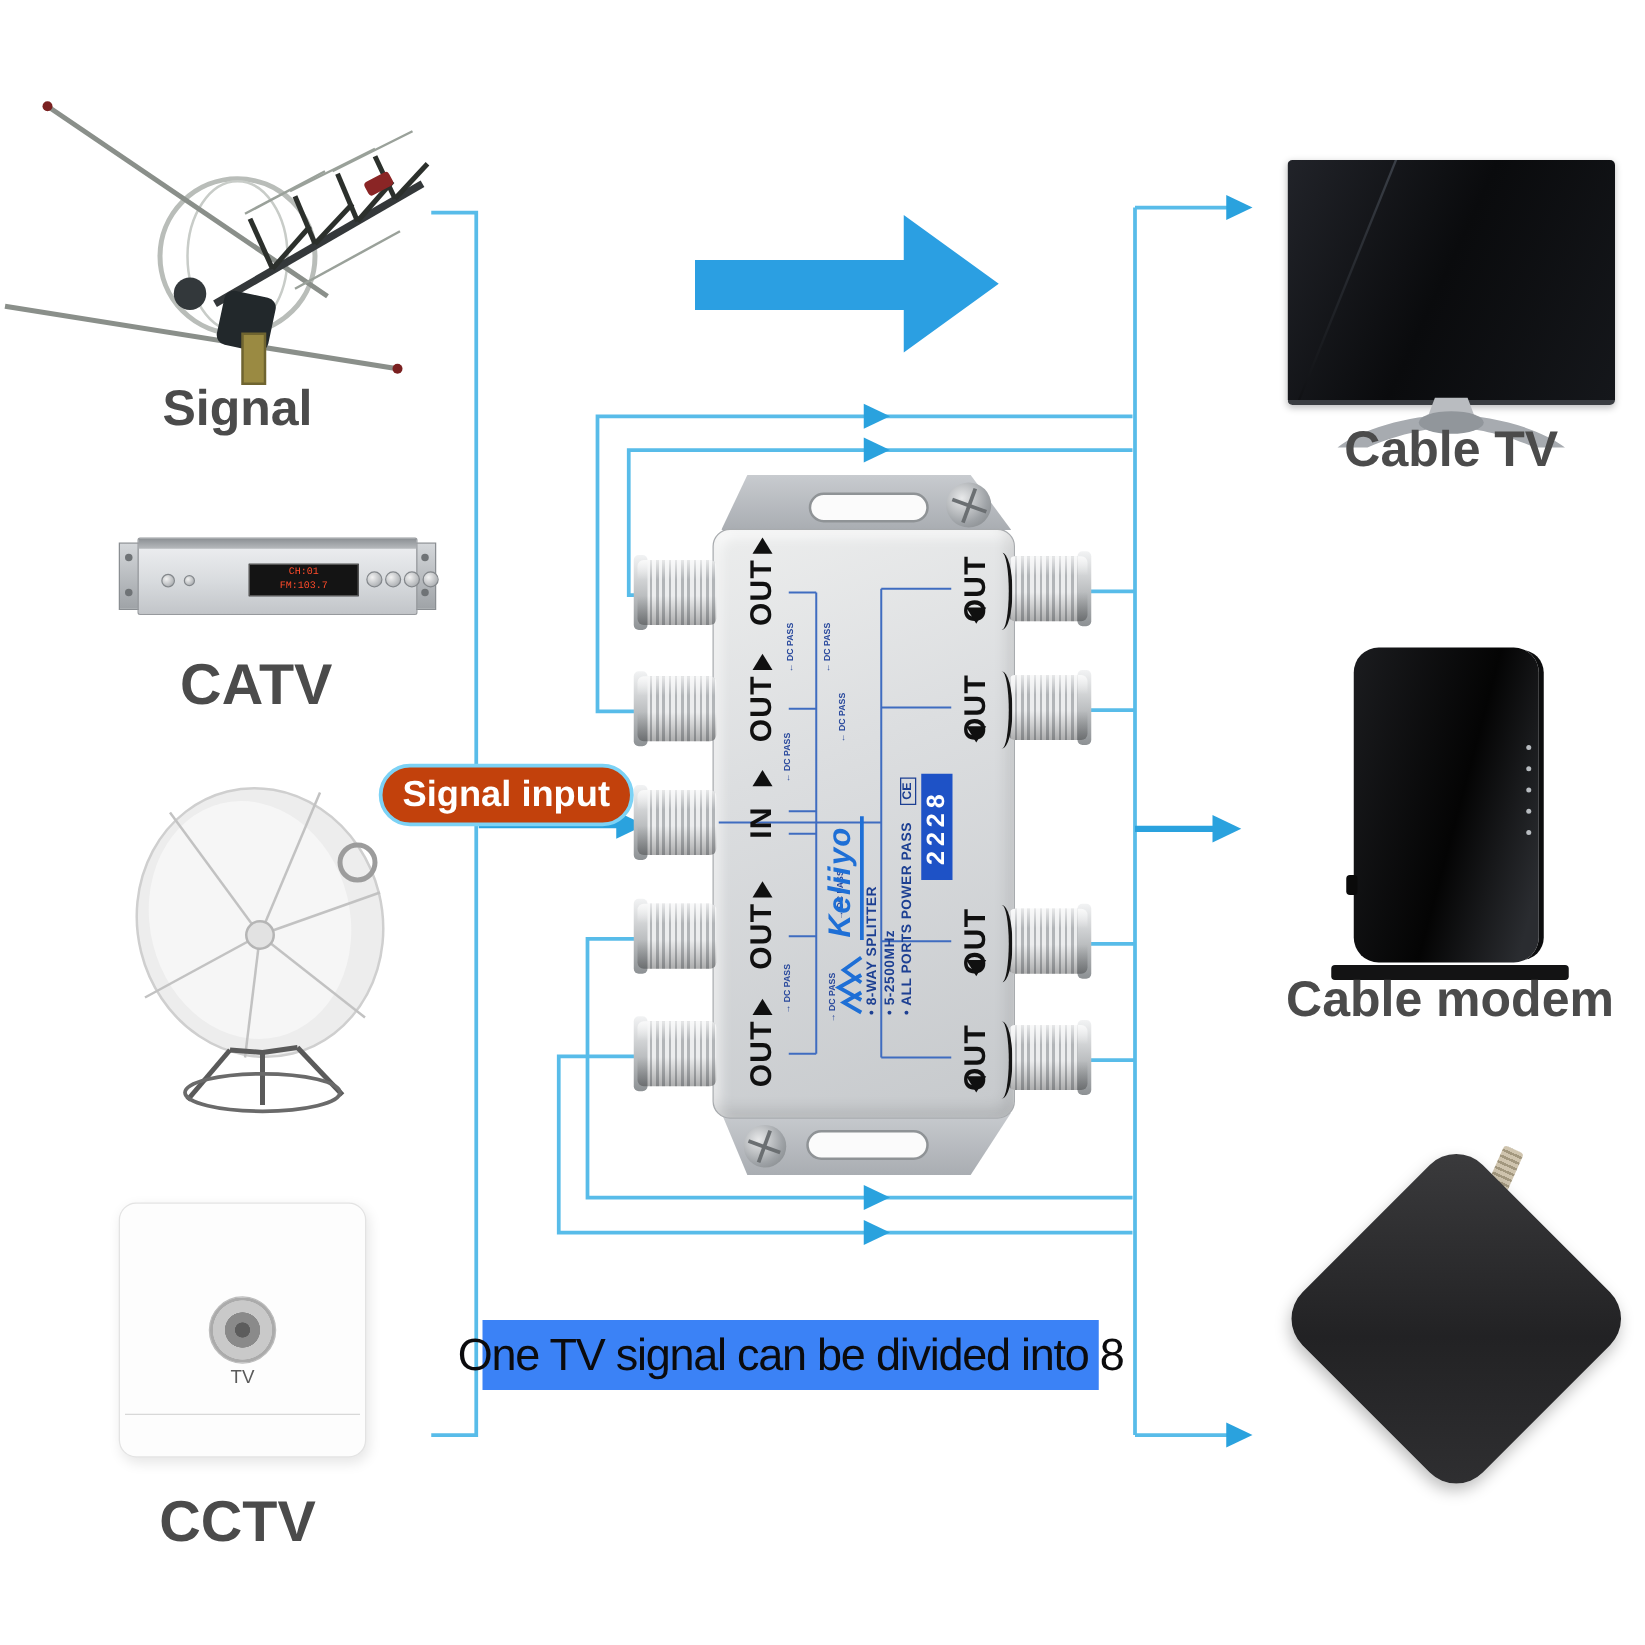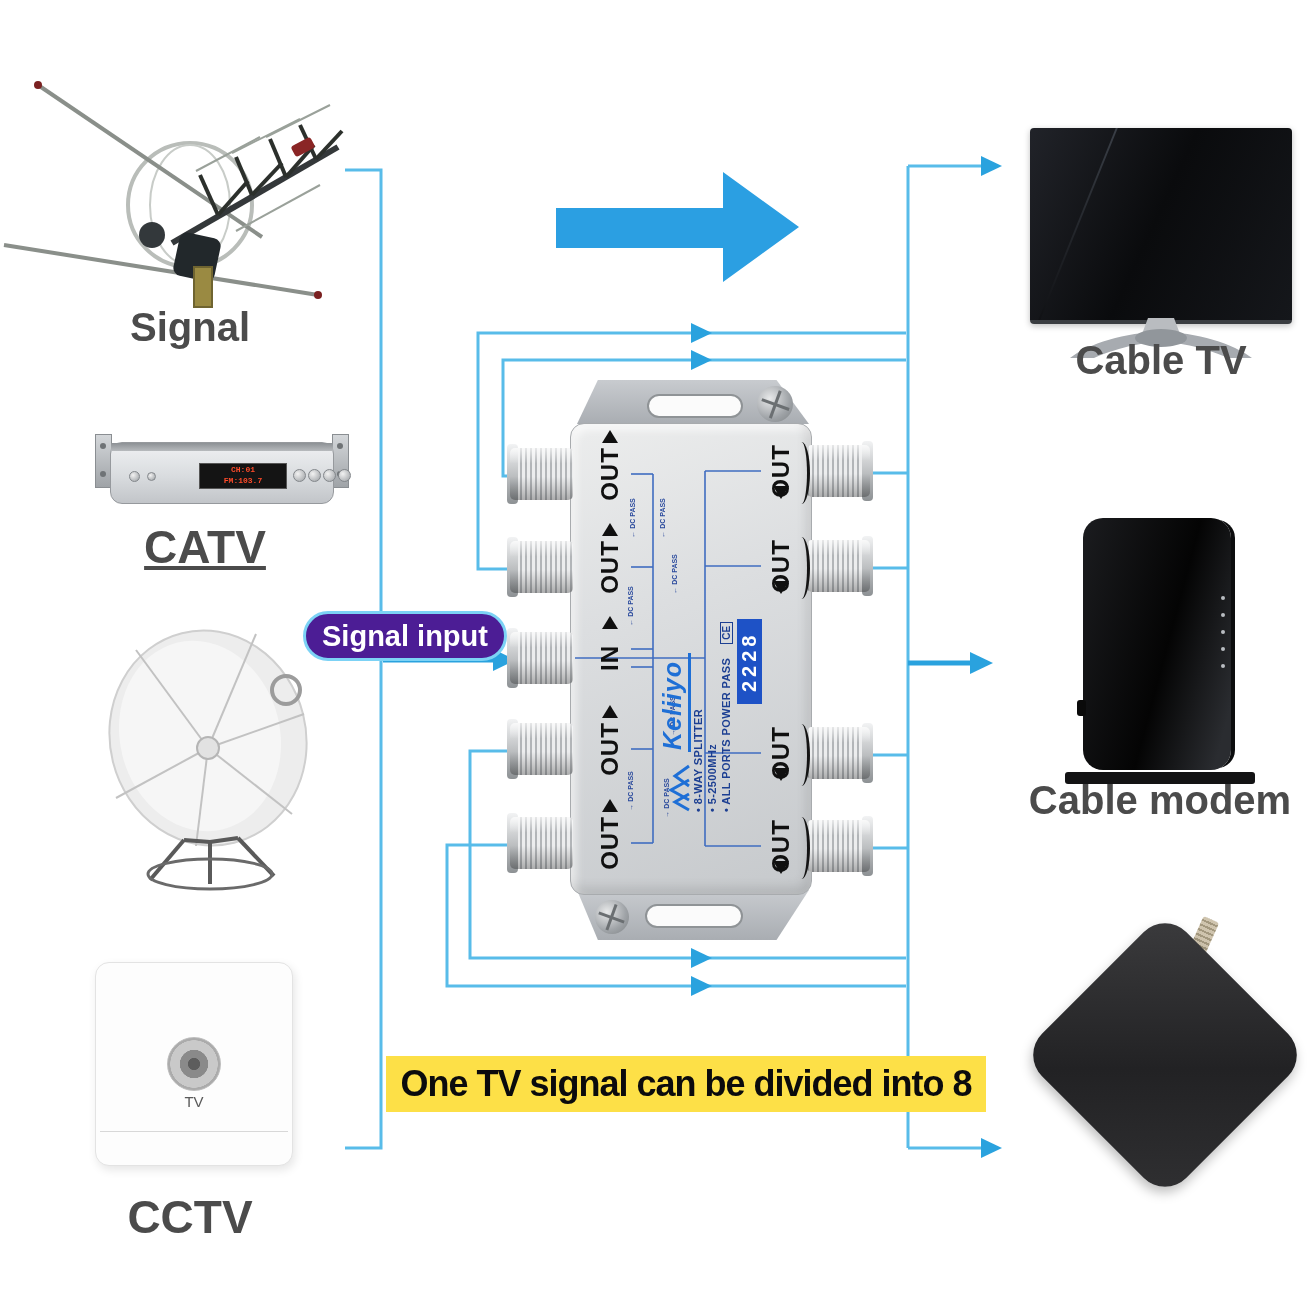--- a/index.html
+++ b/index.html
@@ -3,26 +3,26 @@
 <meta charset="utf-8">
 <style>
   html,body{margin:0;padding:0;background:#ffffff;}
   #canvas{position:relative;width:1316px;height:1316px;background:#ffffff;overflow:hidden;
           font-family:"Liberation Sans",sans-serif;}
   .abs{position:absolute;}
   svg{display:block;}
   
   .dev-label{position:absolute;font-weight:bold;color:#4b4b4b;text-align:center;z-index:4;}
   
-  .pill{position:absolute;background:#4c1d95;border:3px solid #7cd2f5;border-radius:28px;
+  .pill{position:absolute;background:#c2410c;border:3px solid #7cd2f5;border-radius:28px;
         color:#fff;font-weight:bold;font-size:29px;display:flex;align-items:center;justify-content:center;
         z-index:6;}
   
-  .banner{position:absolute;left:386px;top:1056px;width:600px;height:56px;background:#fde047;
-          display:flex;align-items:center;justify-content:center;font-size:36px;font-weight:bold;
+  .banner{position:absolute;left:386px;top:1056px;width:493px;height:56px;background:#3b82f6;
+          display:flex;align-items:center;justify-content:center;font-size:36px;font-weight:normal;
           color:#0b0b0d;letter-spacing:-1px;z-index:6;white-space:nowrap;}
   
   #splitter{position:absolute;left:505px;top:378px;width:370px;height:566px;z-index:3;}
   .body{position:absolute;left:65px;top:45px;width:240px;height:470px;border-radius:14px;
         background:linear-gradient(160deg,#eceded 0%,#dcdee0 38%,#c6c9cc 100%);
         border:1px solid #a8abae;box-shadow:inset -4px -6px 12px rgba(0,0,0,.12), inset 4px 5px 10px rgba(255,255,255,.8);}
   .flange{position:absolute;left:72px;width:232px;background:linear-gradient(#c8cbcf,#a9adb2);}
   .flange.top{top:2px;height:44px;clip-path:polygon(9% 0,86% 0,100% 100%,0 100%);}
   .flange.bot{top:512px;height:50px;clip-path:polygon(0 0,100% 0,86% 100%,9% 100%);}
   .slot{position:absolute;background:#fbfbfb;border:2px solid #8f9396;border-radius:12px;}
@@ -56,22 +56,22 @@
   .badge{margin-left:108px;margin-top:3px;background:#1e52c6;color:#ffffff;font-size:20px;font-weight:bold;
         letter-spacing:4px;padding:1px 12px;align-self:flex-start;}
   .dcpass{position:absolute;width:44px;height:10px;font-size:7px;font-weight:bold;color:#28489c;
         text-align:center;transform:rotate(-90deg);white-space:nowrap;line-height:10px;}
   .dcpass.l:before{content:"← ";}
   .dcpass.r:before{content:"→ ";}
   
   .catv-body{position:absolute;left:95px;top:430px;width:252px;height:60px;}
   .catv-ear{position:absolute;top:4px;width:15px;height:52px;background:linear-gradient(#d4d7da,#9fa3a7);border:1px solid #8a8e92;}
   .catv-hole{position:absolute;left:4px;width:6px;height:6px;border-radius:50%;background:#6f7376;}
-  .catv-face{position:absolute;left:15px;top:12px;width:222px;height:60px;border:1px solid #96999d;border-radius:12px;
-        background:linear-gradient(#f0f1f3 0%,#d9dcdf 55%,#c2c5c9 100%);font-weight:bold;}
+  .catv-face{position:absolute;left:15px;top:0;width:222px;height:60px;border:1px solid #96999d;border-radius:2px;
+        background:linear-gradient(#f0f1f3 0%,#d9dcdf 55%,#c2c5c9 100%);}
   .catv-top{position:absolute;left:0;top:0;width:100%;height:8px;background:linear-gradient(#8d9195,#b7babd);}
   .catv-disp{position:absolute;left:88px;top:20px;width:86px;height:24px;background:#141414;border:1px solid #555;
         color:#ff4b2a;font-family:"Liberation Mono",monospace;font-size:8px;line-height:11px;text-align:center;overflow:hidden;}
   .knob{position:absolute;top:26px;width:11px;height:11px;border-radius:50%;
         background:radial-gradient(circle at 35% 35%,#f2f2f2,#9a9ea2);border:1px solid #83878b;}
   .cctv-plate{position:absolute;left:95px;top:962px;width:196px;height:202px;background:#fdfdfd;border:1px solid #e3e3e3;
         border-radius:14px;box-shadow:2px 4px 10px rgba(0,0,0,.10);}
   .cctv-line{position:absolute;left:4px;right:4px;top:168px;height:1px;background:#d8d8d8;}
   .coax{position:absolute;left:71px;top:74px;width:52px;height:52px;border-radius:50%;
         background:radial-gradient(circle,#5d5d5d 0 16%,#8a8a8a 17% 38%,#c9c9c9 39% 64%,#ababab 65% 78%,#e8e8e8 79%);
@@ -180,21 +180,21 @@
       <div class="knob" style="left:36px;width:7px;height:7px;top:29px;"></div>
       <div class="catv-disp">
         <span>CH:01</span><br><span>FM:103.7</span>
       </div>
       <div class="knob" style="left:182px;"></div>
       <div class="knob" style="left:197px;"></div>
       <div class="knob" style="left:212px;"></div>
       <div class="knob" style="left:227px;"></div>
     </div>
   </div>
-  <div class="dev-label" style="left:75px;top:520px;width:260px;font-size:46px;text-decoration:underline;">CATV</div>
+  <div class="dev-label" style="left:75px;top:520px;width:260px;font-size:46px;">CATV</div>
 
   <svg class="abs" style="left:88px;top:618px;z-index:2;" width="250" height="280" viewBox="0 0 250 280">
     <ellipse cx="120" cy="120" rx="98" ry="108" fill="#ededed" stroke="#cfcfcf" stroke-width="2" transform="rotate(-14 120 120)"></ellipse>
     <ellipse cx="112" cy="118" rx="80" ry="96" fill="#f6f6f6" transform="rotate(-14 112 118)"></ellipse>
     <g stroke="#c2c2c2" stroke-width="2">
       <line x1="120" y1="130" x2="48" y2="32"></line>
         <line x1="120" y1="130" x2="168" y2="16"></line>
       <line x1="120" y1="130" x2="216" y2="96"></line>
         <line x1="120" y1="130" x2="204" y2="196"></line>
       <line x1="120" y1="130" x2="108" y2="228"></line>

